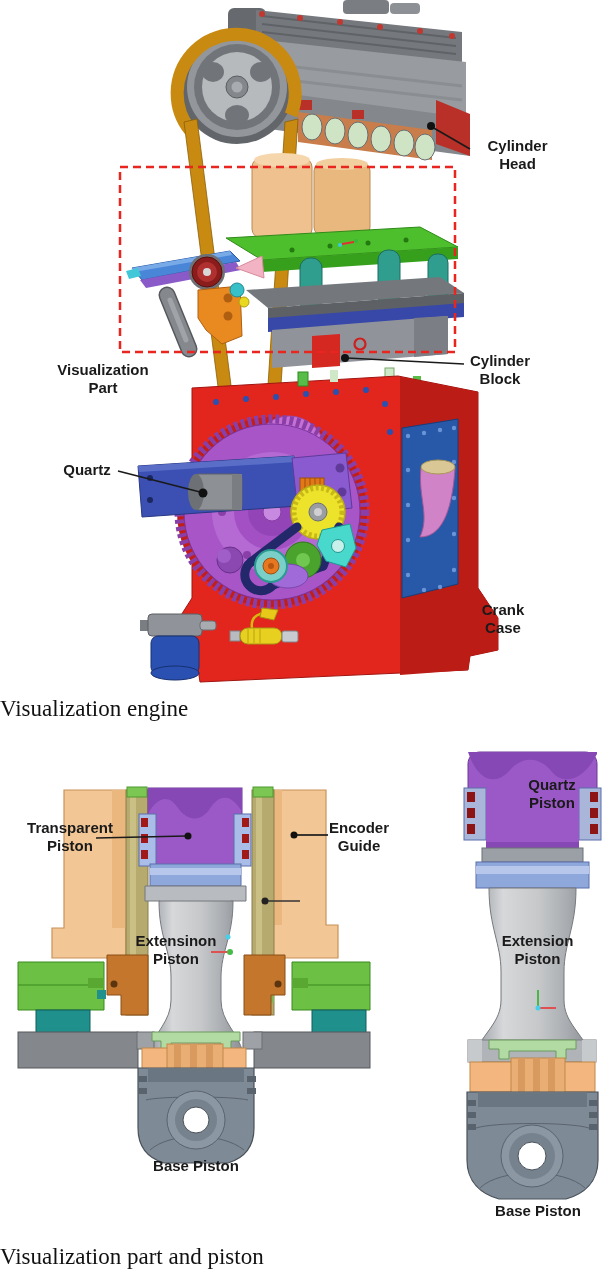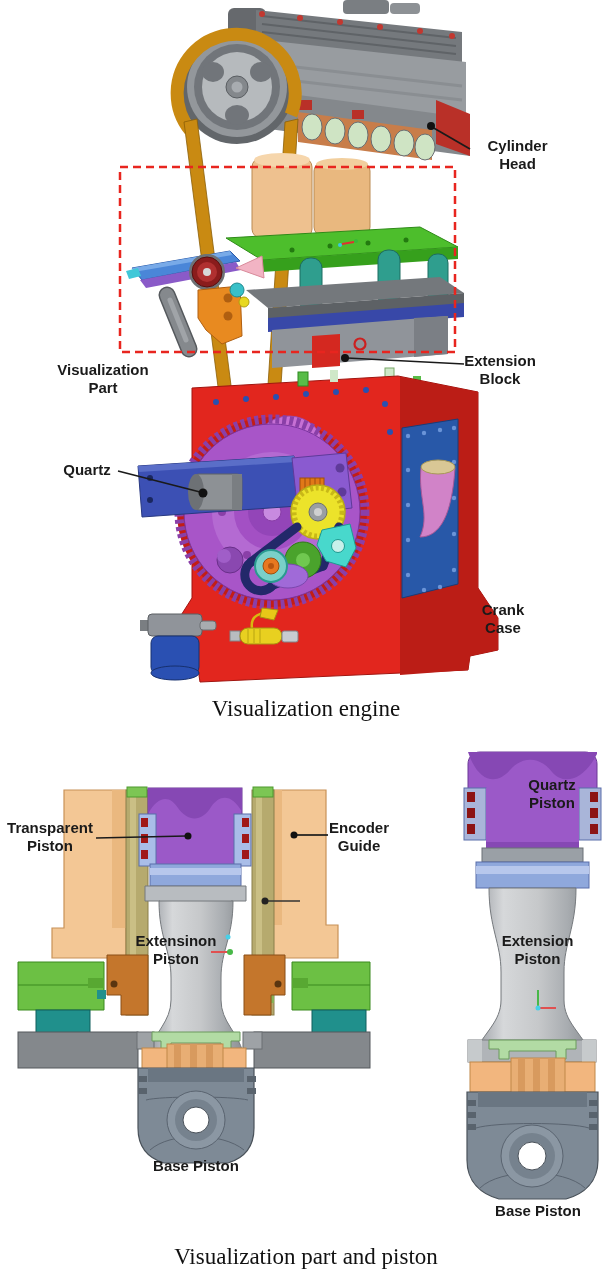--- a/index.html
+++ b/index.html
@@ -2,21 +2,21 @@
 <html><head>
 <meta charset="utf-8">
 <style>
   html,body{margin:0;padding:0;background:#ffffff;}
   .page{position:relative;width:612px;height:1276px;background:#fff;overflow:hidden;
         font-family:"Liberation Sans",sans-serif;}
   .page svg{position:absolute;left:0;top:0;z-index:1;}
   .callout{position:absolute;z-index:2;font-weight:bold;font-size:15px;line-height:1.22;
            color:#1a1a1a;text-align:center;}
   .nowrap{white-space:nowrap;}
-  .caption{position:absolute;z-index:2;left:0;width:612px;text-align:center;
+  .caption{position:absolute;z-index:2;left:0;width:612px;text-align:left;
            font-family:"Liberation Serif",serif;font-size:23px;color:#111;}
 </style>
 </head>
 <body>
 
 <div class="page">
 
 <svg width="612" height="1276" viewBox="0 0 612 1276">
   <defs>
     <linearGradient id="shaftGrad" x1="0" y1="0" x2="1" y2="0">
@@ -405,26 +405,26 @@
       <path d="M480,1188 C500,1168 564,1168 585,1188" stroke="#5a6470" fill="none"></path>
       <circle cx="532" cy="1156" r="31" fill="#8b97a3" stroke="#5a6470"></circle>
       <circle cx="532" cy="1156" r="23" fill="#76828e"></circle>
       <circle cx="532" cy="1156" r="14" fill="#ffffff" stroke="#4a525a"></circle>
     </g>
   </g>
 </svg>
 
 <div class="callout" style="left:43px;top:361px;width:120px;">Visualization Part</div>
 <div class="callout" style="left:470px;top:137px;width:95px;">Cylinder Head</div>
-<div class="callout" style="left:460px;top:352px;width:80px;">Extension Block</div>
+<div class="callout" style="left:460px;top:352px;width:80px;">Cylinder Block</div>
 <div class="callout nowrap" style="left:47px;top:461px;width:80px;">Quartz</div>
 <div class="callout" style="left:468px;top:601px;width:70px;">Crank Case</div>
 <div class="caption" style="top:696px;">Visualization engine</div>
 
-<div class="callout" style="left:0px;top:819px;width:100px;">Transparent Piston</div>
+<div class="callout" style="left:0px;top:819px;width:100px;padding-left:20px;">Transparent Piston</div>
 <div class="callout" style="left:319px;top:819px;width:80px;">Encoder Guide</div>
 <div class="callout" style="left:128px;top:932px;width:96px;">Extensinon Piston</div>
 <div class="callout nowrap" style="left:146px;top:1157px;width:100px;">Base Piston</div>
 <div class="callout" style="left:512px;top:776px;width:80px;">Quartz Piston</div>
 <div class="callout" style="left:495px;top:932px;width:85px;">Extension Piston</div>
 <div class="callout nowrap" style="left:488px;top:1202px;width:100px;">Base Piston</div>
 <div class="caption" style="top:1244px;">Visualization part and piston</div>
 
 </div>
 

